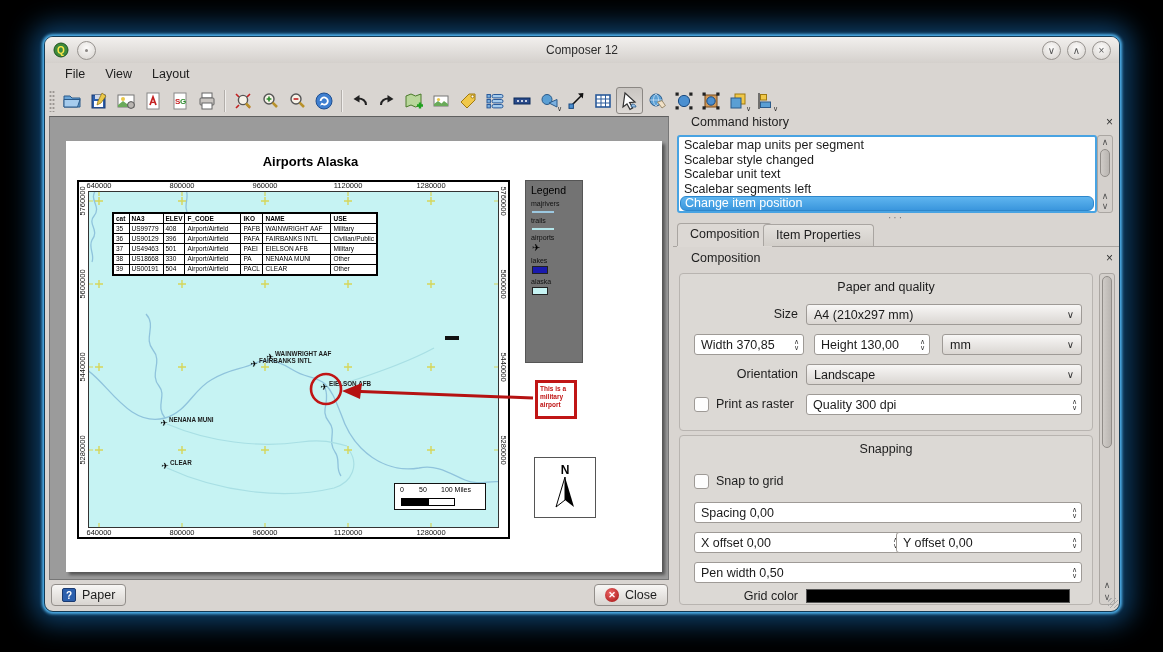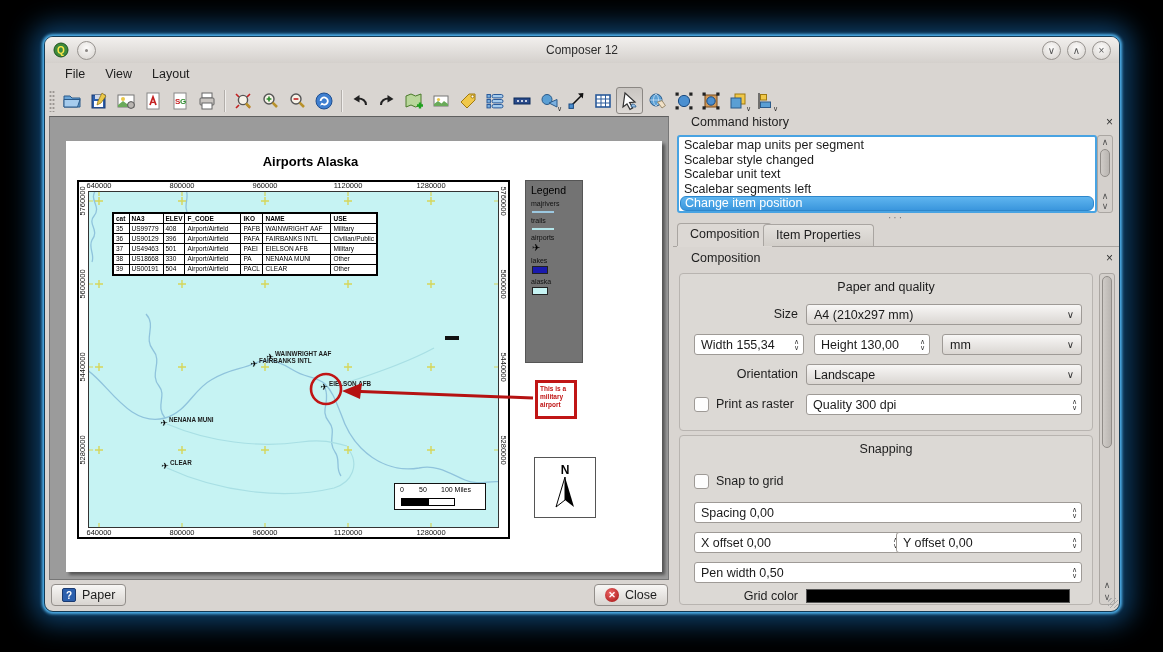--- a/index.html
+++ b/index.html
@@ -545,21 +545,21 @@
     </div>
 
     <div class="group" style="top:160px; height:158px">
       <div class="gtitle">Paper and quality</div>
       <span class="row-label" style="left:8px; top:30px">Size</span>
       <span class="combo" style="left:126px; right:10px; top:30px">
         <span>A4 (210x297 mm)</span>
           <span class="cv">∨</span>
       </span>
       <span class="spin" style="left:14px; width:110px; top:60px">
-        <span>Width 155,34</span>
+        <span>Width 370,85</span>
           <span class="ar">
             <span>∧</span>
             <span>∨</span>
           </span>
       </span>
       <span class="spin" style="left:134px; width:116px; top:60px">
         <span>Height 130,00</span>
           <span class="ar">
             <span>∧</span>
             <span>∨</span>

